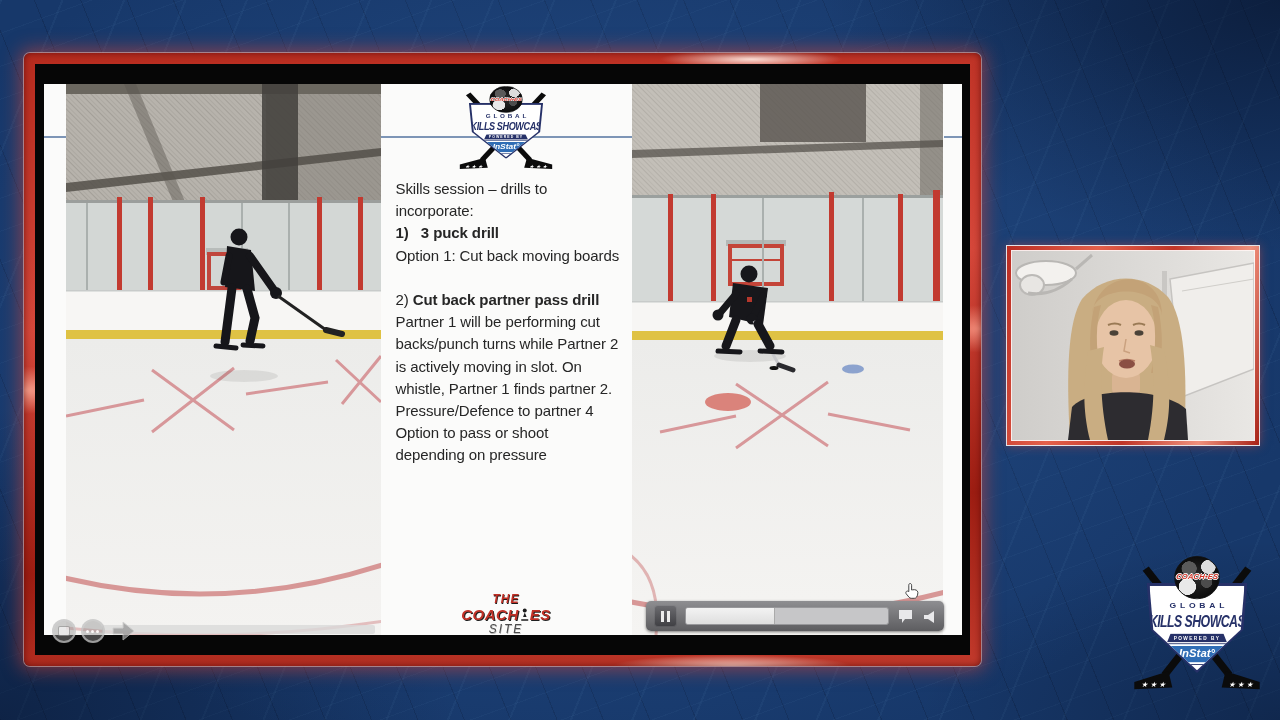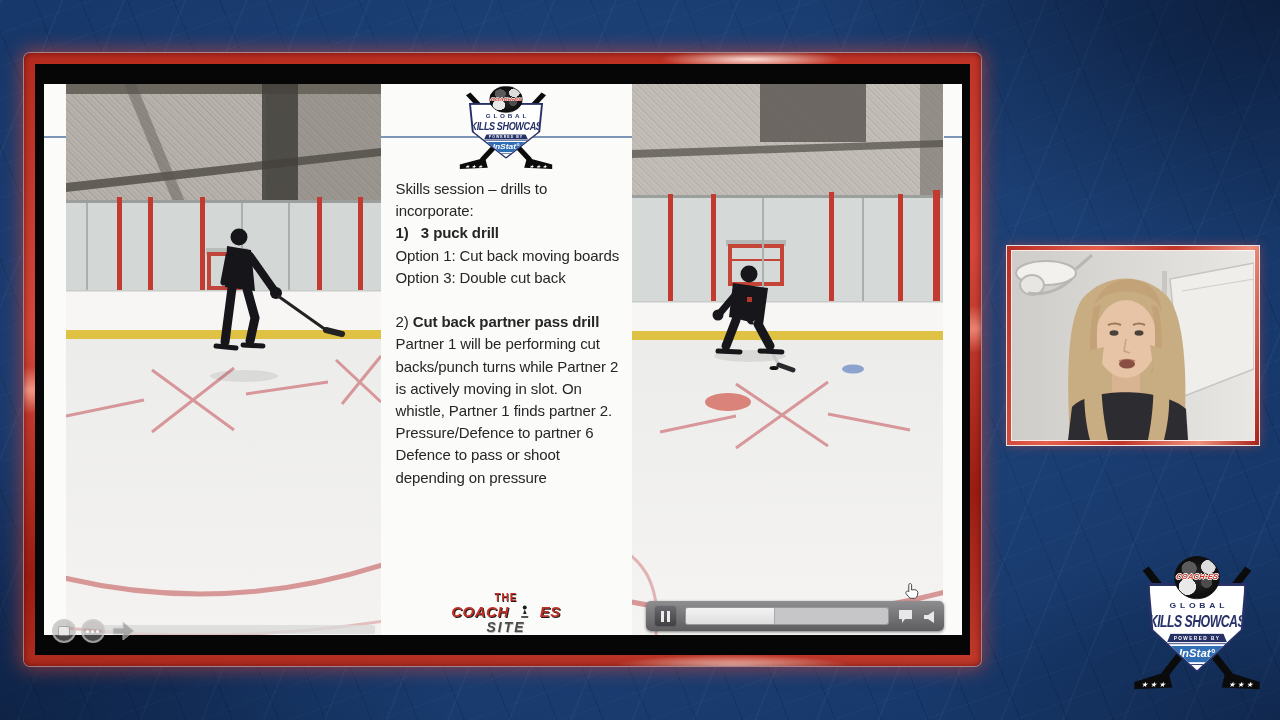--- a/index.html
+++ b/index.html
@@ -65,24 +65,24 @@
   .lg-title{font-style:italic;font-weight:900;font-size:13px;color:#263168;transform:scaleY(1.45);letter-spacing:-.6px;margin-top:5px;white-space:nowrap;}
   .lg-powered{margin-top:6px;background:#263168;color:#fff;font-weight:700;font-size:5px;letter-spacing:1.5px;padding:2px 7px;
     clip-path:polygon(6% 0,94% 0,100% 100%,0 100%);}
   .lg-instat{margin-top:2px;background:#2f6db5;color:#fff;font-style:italic;font-weight:800;font-size:12px;padding:1px 9px 3px;
     border:2px solid #fff;box-shadow:0 0 0 1px #263168;}
   .logo-wrap-slide{position:absolute;left:calc(50% - 70px);top:2px;transform:scale(.7,.56);transform-origin:top center;z-index:3;}
   .corner-logo{position:absolute;left:1127px;top:556px;transform:scale(.95,.9);transform-origin:top center;}
 
   
   .footer-brand{position:absolute;left:50%;top:508px;transform:translateX(-50%);text-align:center;z-index:3;}
-  .fb-the{font-weight:800;font-size:10px;color:#c23127;letter-spacing:1px;text-shadow:.5px .5px 0 #1a1a1a;}
-  .fb-main{display:flex;align-items:center;justify-content:center;gap:11px;
+  .fb-the{font-style:italic;font-weight:800;font-size:12px;color:#c23127;letter-spacing:1px;text-shadow:.5px .5px 0 #1a1a1a;}
+  .fb-main{display:flex;align-items:center;justify-content:center;gap:1px;
     font-style:italic;font-weight:900;font-size:15px;color:#c23127;text-shadow:1px 1px 0 #1f1f1f;letter-spacing:.5px;}
-  .fb-site{font-style:italic;font-weight:700;font-size:14px;color:#4a4a4a;letter-spacing:2px;margin-top:-1px;text-shadow:.5px .5px 0 #bbb;}
+  .fb-site{font-style:italic;font-weight:400;font-size:12px;color:#4a4a4a;letter-spacing:2px;margin-top:-1px;text-shadow:.5px .5px 0 #bbb;}
 
   
   .presenter-tools{position:absolute;left:8px;bottom:-8px;display:flex;align-items:center;gap:5px;z-index:5;opacity:.85;}
   .pt-circle{width:24px;height:24px;border-radius:50%;background:rgba(150,150,150,.55);border:2px solid rgba(200,200,200,.85);
     display:flex;align-items:center;justify-content:center;box-sizing:border-box;}
   .pt-square{width:10px;height:8px;border-radius:2px;background:rgba(235,235,235,.9);border:1px solid rgba(120,120,120,.7);}
   .pt-dots{display:flex;gap:2px;}
   .pt-dots i{width:3px;height:3px;border-radius:50%;background:#fff;display:block;}
 
   
@@ -207,26 +207,25 @@
               <div class="globe">
                 <div class="globe-band">COACH•ES</div>
               </div>
             </div>
           </div>
 
           <div class="slide-body">
               <div class="para"><span>Skills session – drills to incorporate:</span></div>
               <div class="para"><span class="b">1)&nbsp;&nbsp; 3 puck drill</span></div>
               <div class="para"><span>Option 1: Cut back moving boards</span></div>
-              <div class="para"><span>Option 3: Double cut back</span></div>
               <div class="para"><span>&nbsp;</span></div>
               <div class="para"><span>2) </span><span class="b">Cut back partner pass drill</span></div>
               <div class="para"><span>Partner 1 will be performing cut backs/punch turns while Partner 2 is actively moving in slot. On whistle, Partner 1 finds partner 2.</span></div>
-              <div class="para"><span>Pressure/Defence to partner 6</span></div>
-              <div class="para"><span>Defence to pass or shoot depending on pressure</span></div>
+              <div class="para"><span>Pressure/Defence to partner 4</span></div>
+              <div class="para"><span>Option to pass or shoot depending on pressure</span></div>
             </div>
 
           <div class="footer-brand">
             <div class="fb-the">THE</div>
             <div class="fb-main">
               <span>COACH</span>
               <svg width="9" height="13">
                 <circle cx="4.5" cy="2.5" r="2" fill="#1c1c1c"></circle>
                 <path d="M4.5 4.5 L2.8 9 L6.4 9 Z" fill="#1c1c1c"></path>
                 <path d="M1 12 L8 12" stroke="#1c1c1c" stroke-width="1.4"></path>

